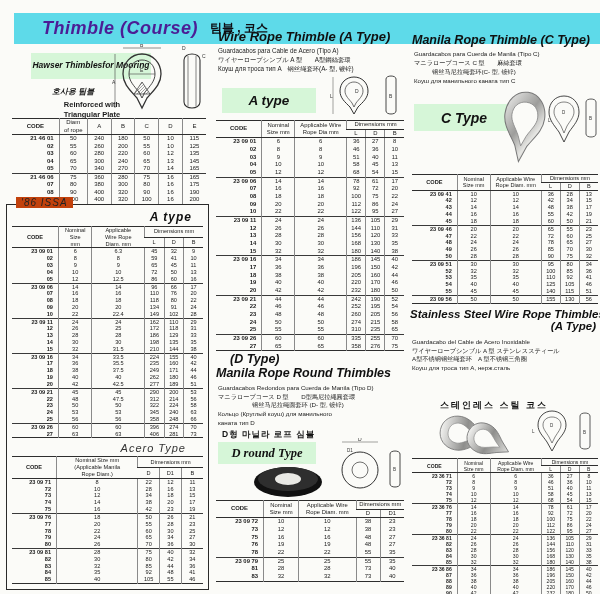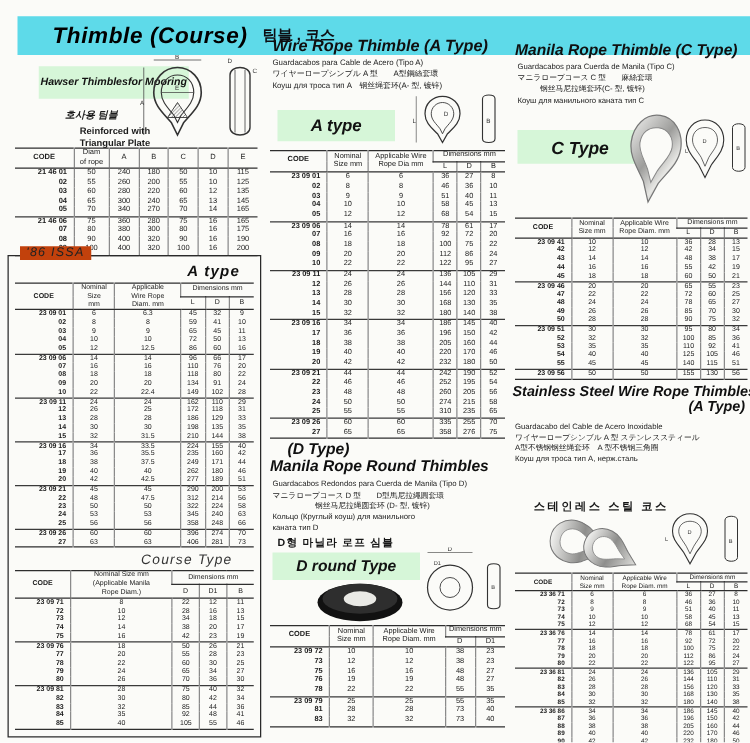--- a/index.html
+++ b/index.html
@@ -1,20 +1,20 @@
 <!DOCTYPE html>
 <html><head>
 <meta charset="utf-8">
 <style>
   html,body{margin:0;padding:0;}
   #page{position:relative;width:600px;height:594px;background:#fbfbf8;overflow:hidden;
         font-family:"Liberation Sans",sans-serif;color:#1b1b1b;}
   .banner{position:absolute;left:14px;top:13px;right:0;height:31px;background:#5edae9;
           display:flex;align-items:center;padding-left:28px;box-sizing:border-box;}
-  .banner .t1{font-style:italic;font-weight:bold;font-size:18px;letter-spacing:.5px;color:#000000;}
+  .banner .t1{font-style:italic;font-weight:bold;font-size:18px;letter-spacing:.5px;color:#4c1d95;}
   .banner .t2{font-weight:bold;font-size:12px;margin-left:12px;color:#0d0d12;}
   .glabel{background:#d6f6d8;font-style:italic;font-weight:bold;text-align:center;
           display:flex;align-items:center;justify-content:center;color:#121212;}
   .sec-title{font-style:italic;font-weight:bold;color:#101010;white-space:nowrap;}
   .subs{color:#222;}
   .subs div{white-space:nowrap;overflow:hidden;}
   
   .tblbox table{border-collapse:collapse;width:100%;table-layout:fixed;
                 border-top:1.4px solid #2e2e2e;border-bottom:1.4px solid #2e2e2e;}
   .tblbox th,.tblbox td{border-left:.8px solid #8a8a8a;padding:0 1px;text-align:center;
@@ -415,21 +415,21 @@
               <td class="code">27</td>
               <td>63</td>
               <td>63</td>
               <td>406</td>
               <td>281</td>
               <td>73</td>
             </tr>
           </tbody>
         </table>
       </div>
-    <div class="rt-title" style="margin:4px 22px 2px 0;">Course Type</div>
+    <div class="rt-title" style="margin:4px 22px 2px 0;">Acero Type</div>
     <div class="tblbox tz56 w-round" style="margin:0 5px;">
         <table>
           <thead>
             <tr>
               <th rowspan="2">CODE</th>
               <th rowspan="2">Nominal Size mm<br>(Applicable Manila<br>Rope Diam.)</th>
               <th colspan="3">Dimensions mm</th>
             </tr>
             <tr>
               <th>D</th>
@@ -805,21 +805,21 @@
     <div class="sec-title" style="font-size:12.5px;">Manila Rope Round Thimbles</div>
   </div>
   <div class="abs subs" style="left:218px;top:384px;width:186px;font-size:6.2px;line-height:1.4;">
     <div>Guardacabos Redondos para Cuerda de Manila (Tipo D)</div>
     <div>マニラロープコース D 型　　D型馬尼拉繩圓套環</div>
     <div style="margin-left:34px;">钢丝马尼拉绳圆套环 (D- 型, 镀锌)</div>
     <div>Кольцо (Круглый коуш) для манильного</div>
     <div>каната тип D</div>
   </div>
   <div class="abs kr" style="left:222px;top:429px;font-size:8.5px;letter-spacing:1px;">D형 마닐라 로프 심블</div>
-  <div class="abs glabel" style="left:218px;top:442px;width:118px;height:22px;font-size:12.5px;">D round Type</div>
+  <div class="abs glabel" style="left:218px;top:442px;width:98px;height:22px;font-size:12.5px;font-family:Liberation Serif, serif;">D round Type</div>
   <svg class="abs" style="left:248px;top:464px;" width="80" height="34" viewBox="0 0 80 34">
     <ellipse cx="40" cy="18" rx="34" ry="15" fill="#111"></ellipse>
     <ellipse cx="40" cy="15" rx="30" ry="12" fill="#2e2e2e"></ellipse>
     <ellipse cx="40" cy="15" rx="13" ry="6" fill="#e9e9e5"></ellipse>
   </svg>
   <svg class="abs" style="left:334px;top:438px;" width="70" height="58" viewBox="0 0 70 58">
     <line x1="8" y1="4" x2="44" y2="4" stroke="#444" stroke-width=".5"></line>
     <text x="24" y="3" font-size="5">D</text>
     <circle cx="26" cy="32" r="18" fill="none" stroke="#333" stroke-width="1"></circle>
     <circle cx="26" cy="32" r="8" fill="none" stroke="#333" stroke-width=".7"></circle>
@@ -1083,21 +1083,21 @@
   <div class="abs" style="left:410px;top:308px;width:190px;">
     <div class="sec-title" style="font-size:11.5px;">Stainless Steel Wire Rope Thimbles</div>
     <div class="sec-title" style="font-size:11.5px;text-align:right;padding-right:4px;">(A Type)</div>
   </div>
   <div class="abs subs" style="left:412px;top:338px;width:186px;font-size:6.2px;line-height:1.4;">
     <div>Guardacabo del Cable de Acero Inoxidable</div>
     <div>ワイヤーロープシンブル A 型 ステンレススティール</div>
     <div>A型不锈钢钢丝绳套环　A 型不锈钢三角圈</div>
     <div>Коуш для троса тип A, нерж.сталь</div>
   </div>
-  <div class="abs kr" style="left:427px;top:399px;font-size:9px;letter-spacing:2px;">스테인레스 스틸 코스</div>
+  <div class="abs kr" style="left:440px;top:399px;font-size:9px;letter-spacing:2px;">스테인레스 스틸 코스</div>
   <svg class="abs" style="left:412px;top:412px;" width="112" height="44" viewBox="0 0 112 44">
     <defs>
         <linearGradient id="sg2" x1="0" y1="0" x2="0" y2="1">
       <stop offset="0" stop-color="#f2f2f0"></stop>
           <stop offset=".5" stop-color="#8e8e8c"></stop>
       <stop offset="1" stop-color="#dededb"></stop>
         </linearGradient>
       </defs>
     <g transform="rotate(-78 50 22)">
       <path d="M50,0 C60,0 67,8 67,18 C67,27 61,33 56,40 L50,52 L44,40 C39,33 33,27 33,18 C33,8 40,0 50,0 Z" fill="url(#sg2)" stroke="#777" stroke-width=".8"></path>

